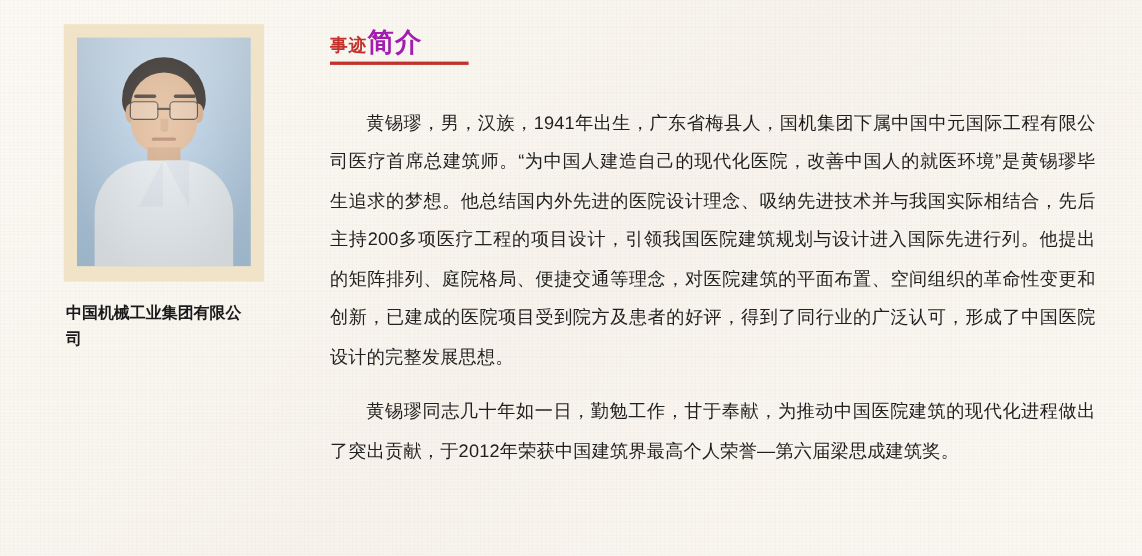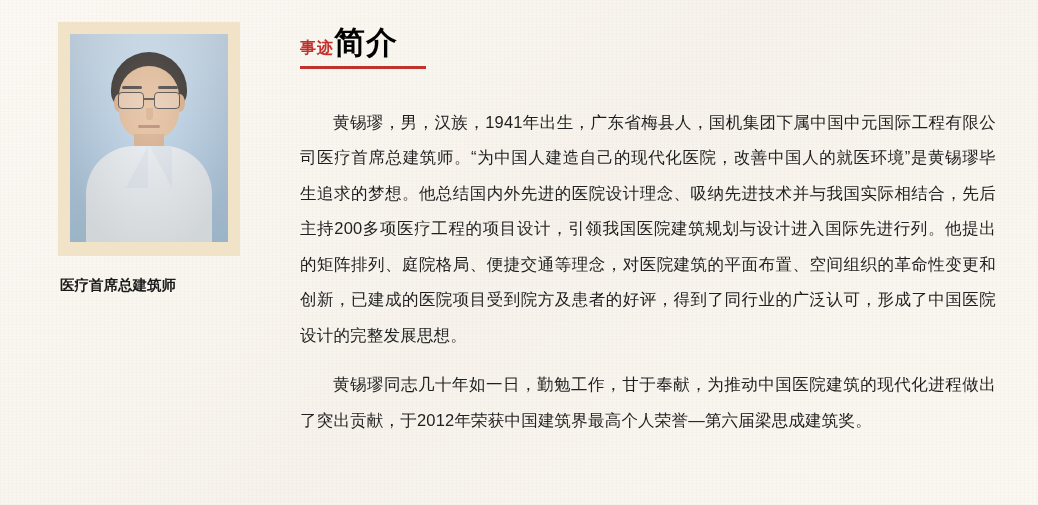--- a/index.html
+++ b/index.html
@@ -201,23 +201,23 @@
     padding-bottom: 10px;
     margin-bottom: 18px;
   }
   .section-head .t1 {
     font-size: 16px;
     font-weight: bold;
     color: #c2312c;
     letter-spacing: 1px;
   }
   .section-head .t2 {
-    font-size: 31px;
-    font-weight: bold;
-    color: #000000;
+    font-size: 24px;
+    font-weight: bold;
+    color: #a21caf;
     letter-spacing: 1px;
   }
   .section-rule {
     width: 126px;
     height: 3px;
     background: #c2312c;
     margin-top: 2px;
   }
   .para {
     font-size: 16.5px;
@@ -253,21 +253,21 @@
         <div class="nose"></div>
         <div class="mouth"></div>
         <div class="neck"></div>
         <div class="shirt"></div>
         <div class="collar-l"></div>
         <div class="collar-r"></div>
         <div class="shadow"></div>
       </div>
     </div>
     <div class="profile-meta">
-      <div class="profile-title">医疗首席总建筑师</div>
+      <div class="profile-org">中国机械工业集团有限公司</div>
     </div>
   </div>
 
   <div class="content-col">
     <div class="section-head">
       <span class="t1">事迹</span><span class="t2">简介</span>
       <div class="section-rule"></div>
     </div>
 
     <p class="para">黄锡璆，男，汉族，1941年出生，广东省梅县人，国机集团下属中国中元国际工程有限公司医疗首席总建筑师。“为中国人建造自己的现代化医院，改善中国人的就医环境”是黄锡璆毕生追求的梦想。他总结国内外先进的医院设计理念、吸纳先进技术并与我国实际相结合，先后主持200多项医疗工程的项目设计，引领我国医院建筑规划与设计进入国际先进行列。他提出的矩阵排列、庭院格局、便捷交通等理念，对医院建筑的平面布置、空间组织的革命性变更和创新，已建成的医院项目受到院方及患者的好评，得到了同行业的广泛认可，形成了中国医院设计的完整发展思想。</p>

